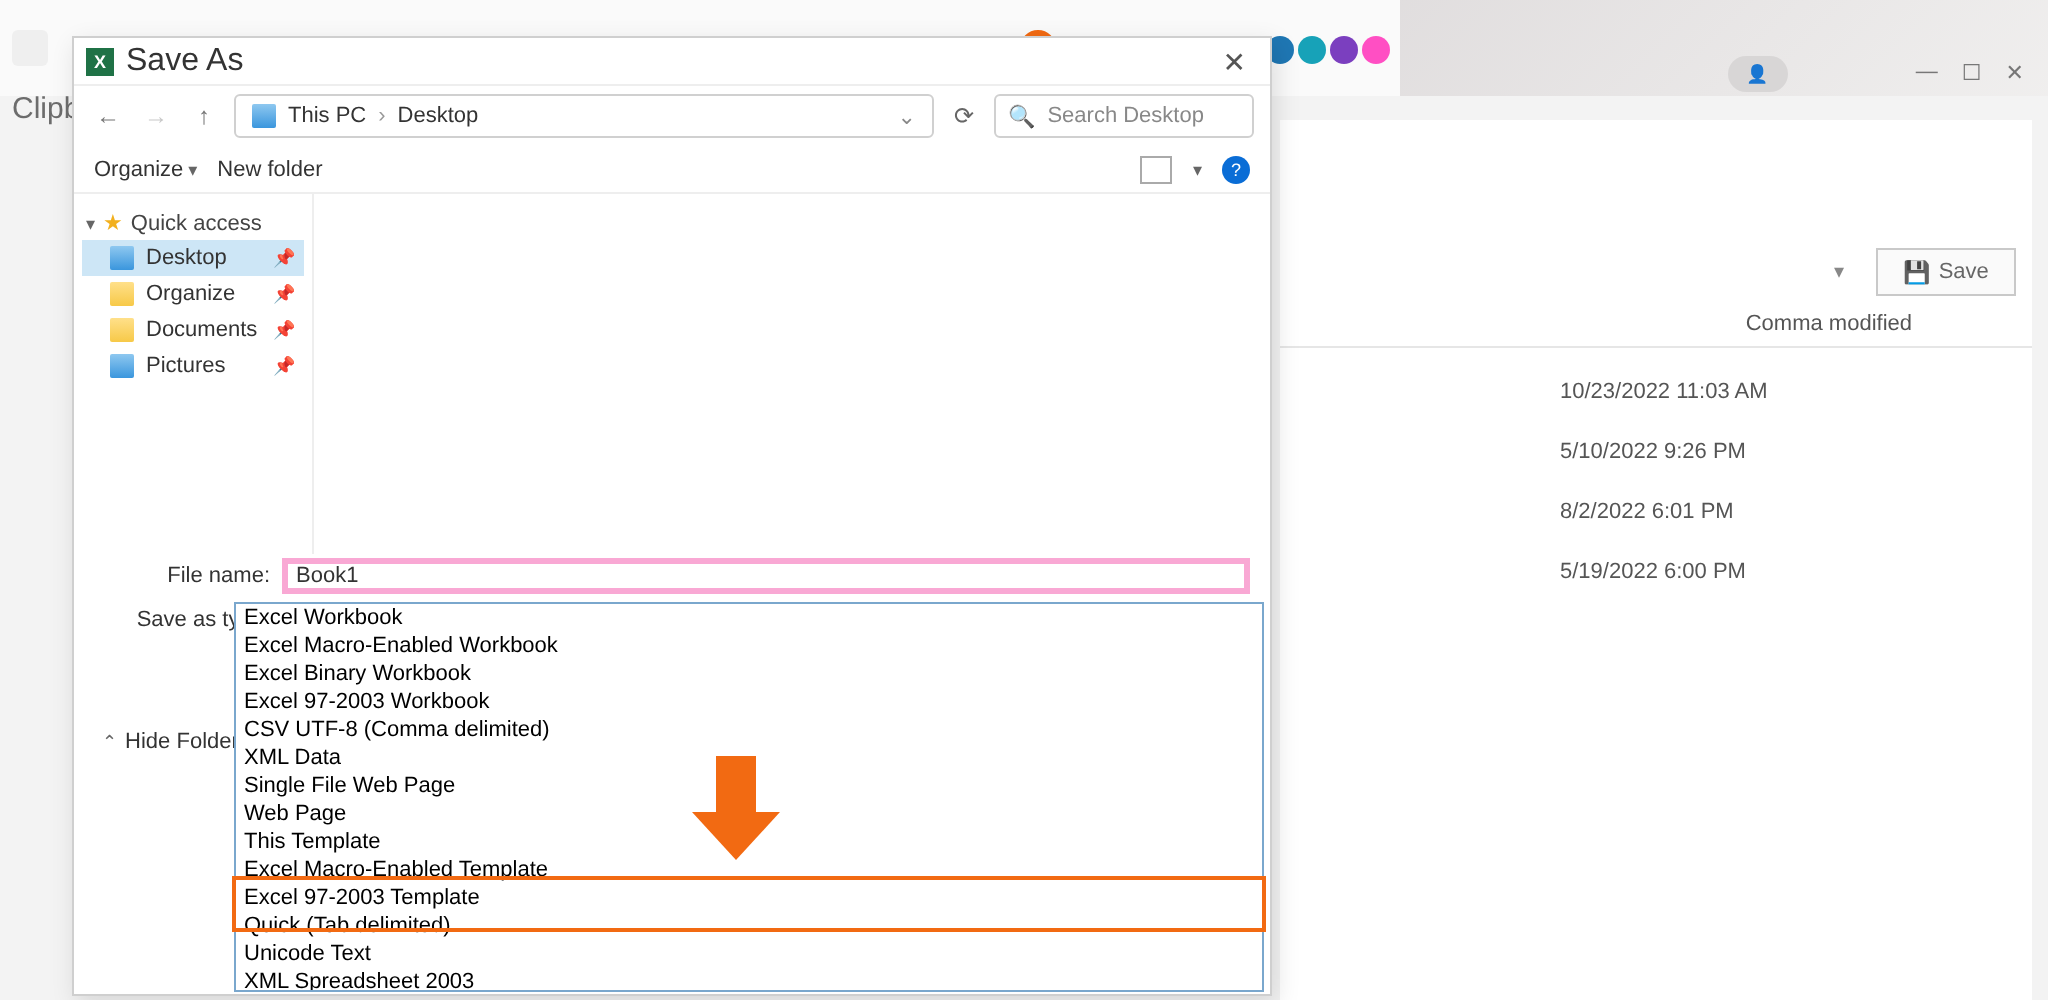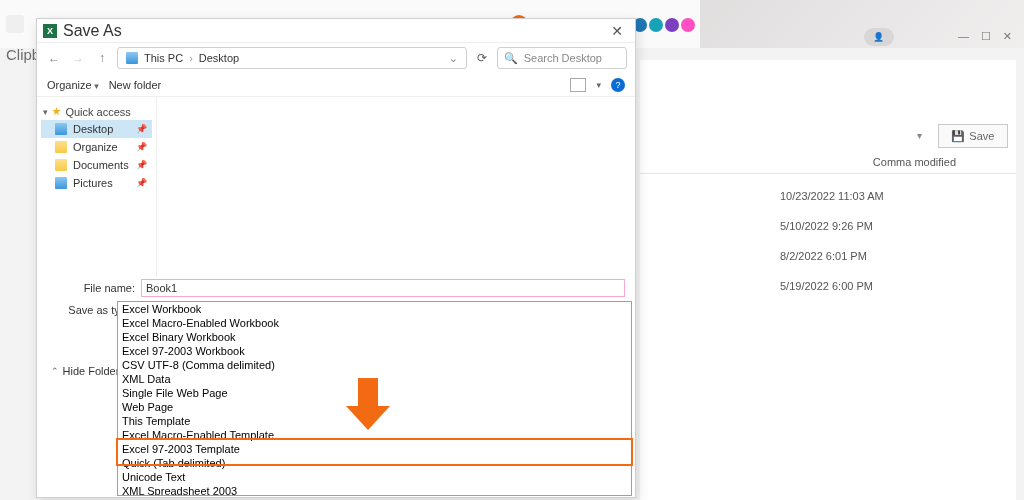--- a/index.html
+++ b/index.html
@@ -56,21 +56,21 @@
 .sidebar .pin { margin-left:auto; color:#aaa; font-size:9px;}
 .iconsq { width:12px;height:12px;display:inline-block;}
 .star { color:#f2b01e; font-size:11px;}
 .fold-blue { background:linear-gradient(#8ec8f0,#3a96dd); border-radius:1px;}
 .fold-ylw { background:linear-gradient(#ffe08a,#f7c948); border-radius:1px;}
 .content { flex:1; }
 
 .fields { padding:2px 10px 0 18px; font-size:11px; color:#333; }
 .fieldrow { display:flex; align-items:center; gap:6px; margin-bottom:4px; }
 .fieldrow label { width:80px; text-align:right; color:#333; }
-.fieldrow .input { flex:1; height:18px; border:1px solid #f9a8d4; background:#fff; padding:0 4px; font-size:11px; display:flex;align-items:center;}
+.fieldrow .input { flex:1; height:18px; border:3px solid #f9a8d4; background:#fff; padding:0 4px; font-size:11px; display:flex;align-items:center;}
 .fieldrow .combo { flex:1; height:18px; border:1px solid #99b5d6; background:#d3e5f6; padding:0 4px; font-size:11px; display:flex;align-items:center; justify-content:space-between;}
 .authors { padding-left:100px; font-size:11px; color:#555; margin-top:2px; }
 .hidefolders { position:absolute; bottom:120px; left:14px; font-size:11px; color:#333; display:flex;align-items:center;gap:4px;}
 
 
 .dropdown { position:absolute; top:301px; left:117px; width:515px; border:1px solid #7aa7cd; background:#fff; font-size:11px; max-height:195px; overflow:hidden;}
 .dropdown .opt { padding:1px 4px; white-space:nowrap; overflow:hidden; text-overflow:ellipsis; cursor:default;}
 
 
 .arrow { position:absolute; top:378px; left:346px; width:44px; height:56px; pointer-events:none; }

